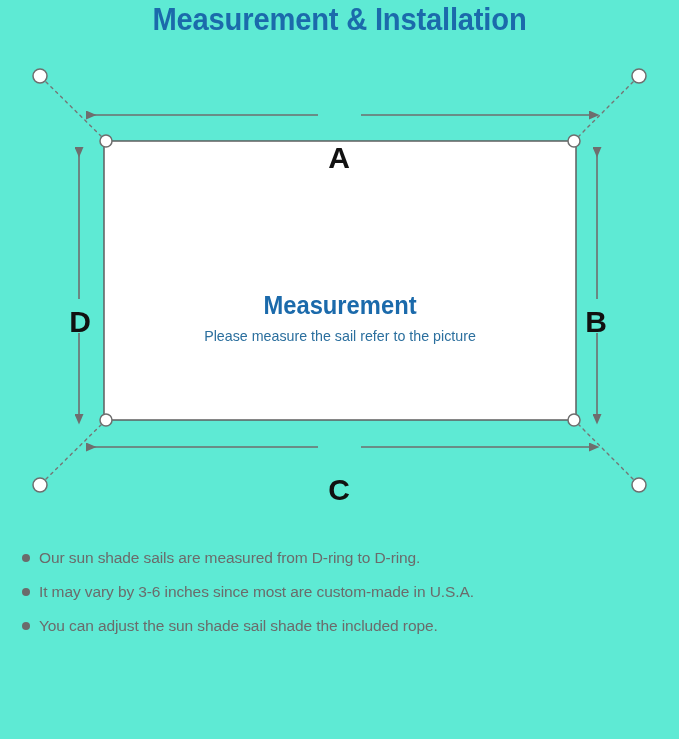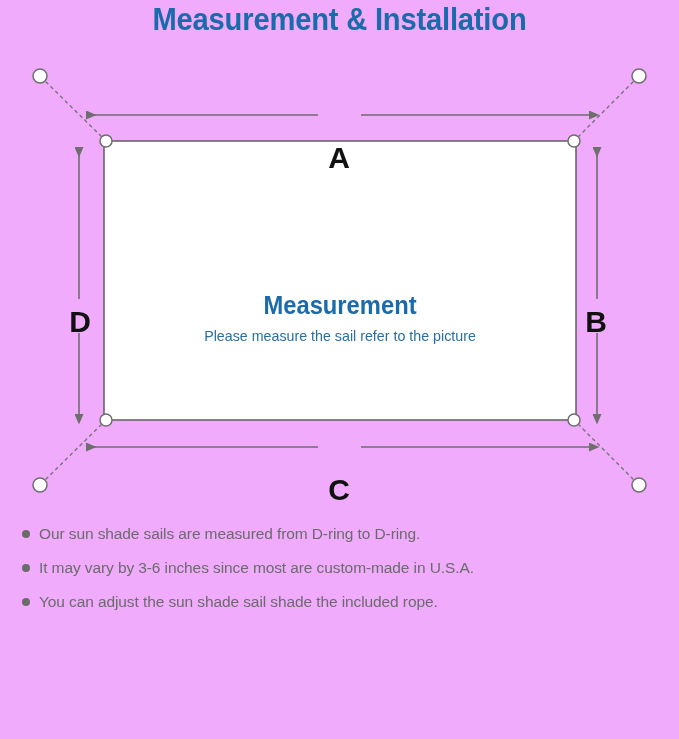--- a/index.html
+++ b/index.html
@@ -12,21 +12,21 @@
     width: 679px;
     height: 739px;
     position: relative;
     font-family: "Liberation Sans", "DejaVu Sans", sans-serif;
     overflow: hidden;
   }
   #page {
     position: relative;
     width: 679px;
     height: 739px;
-    background: #f0abfc;
+    background: #5eead4;
   }
 
   
   .title {
     position: absolute;
     left: 0;
     top: 0;
     width: 679px;
     height: 42px;
     line-height: 40px;
@@ -93,21 +93,21 @@
     color: #2b6f9e;
     white-space: nowrap;
     transform: scaleX(0.95);
     transform-origin: 50% 50%;
   }
 
   
   .notes {
     position: absolute;
     left: 0;
-    top: 524px;
+    top: 548px;
     width: 679px;
   }
   .note {
     position: relative;
     padding-left: 29px;
     margin: 0 12px 0 10px;
     color: #6b6b6b;
     font-family: "Liberation Sans", "DejaVu Sans", sans-serif;
     font-size: 15.5px;
     line-height: 19px;

